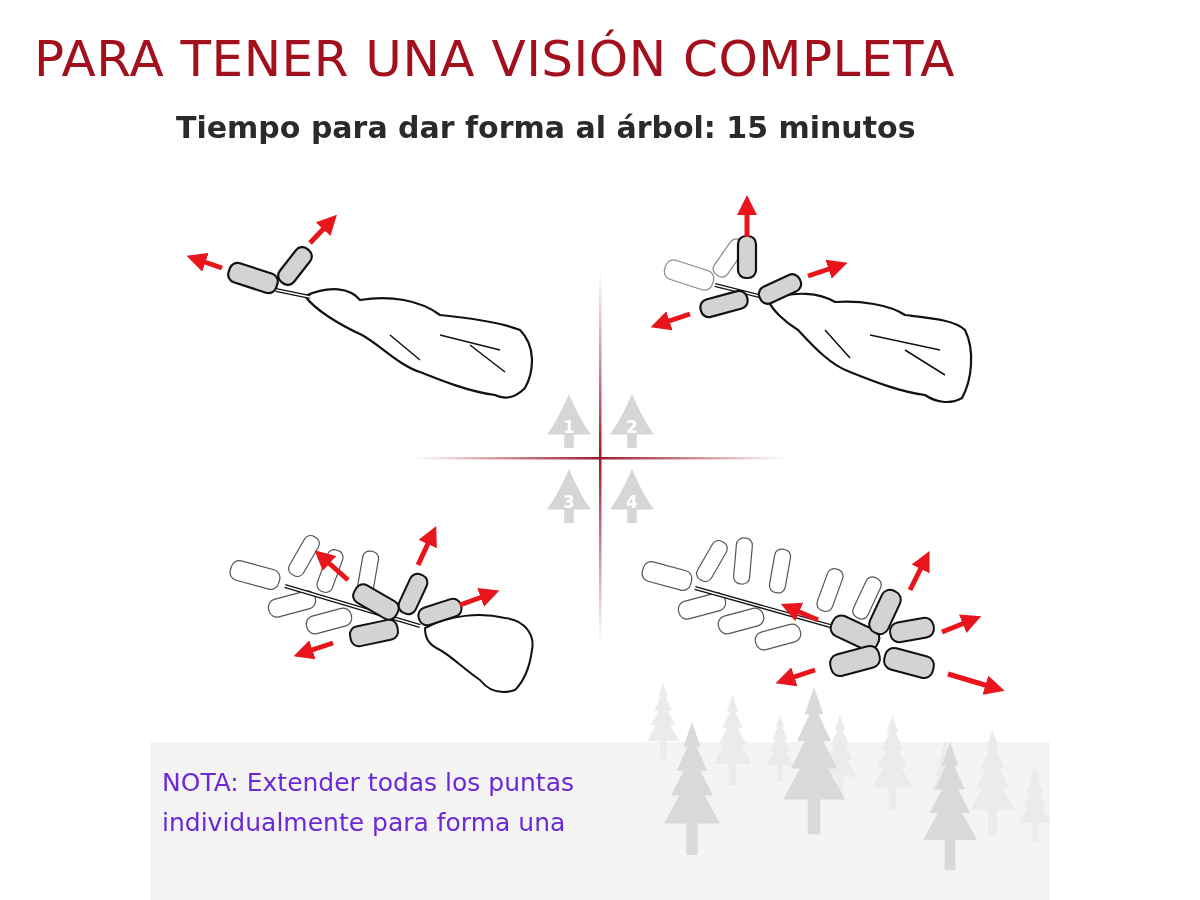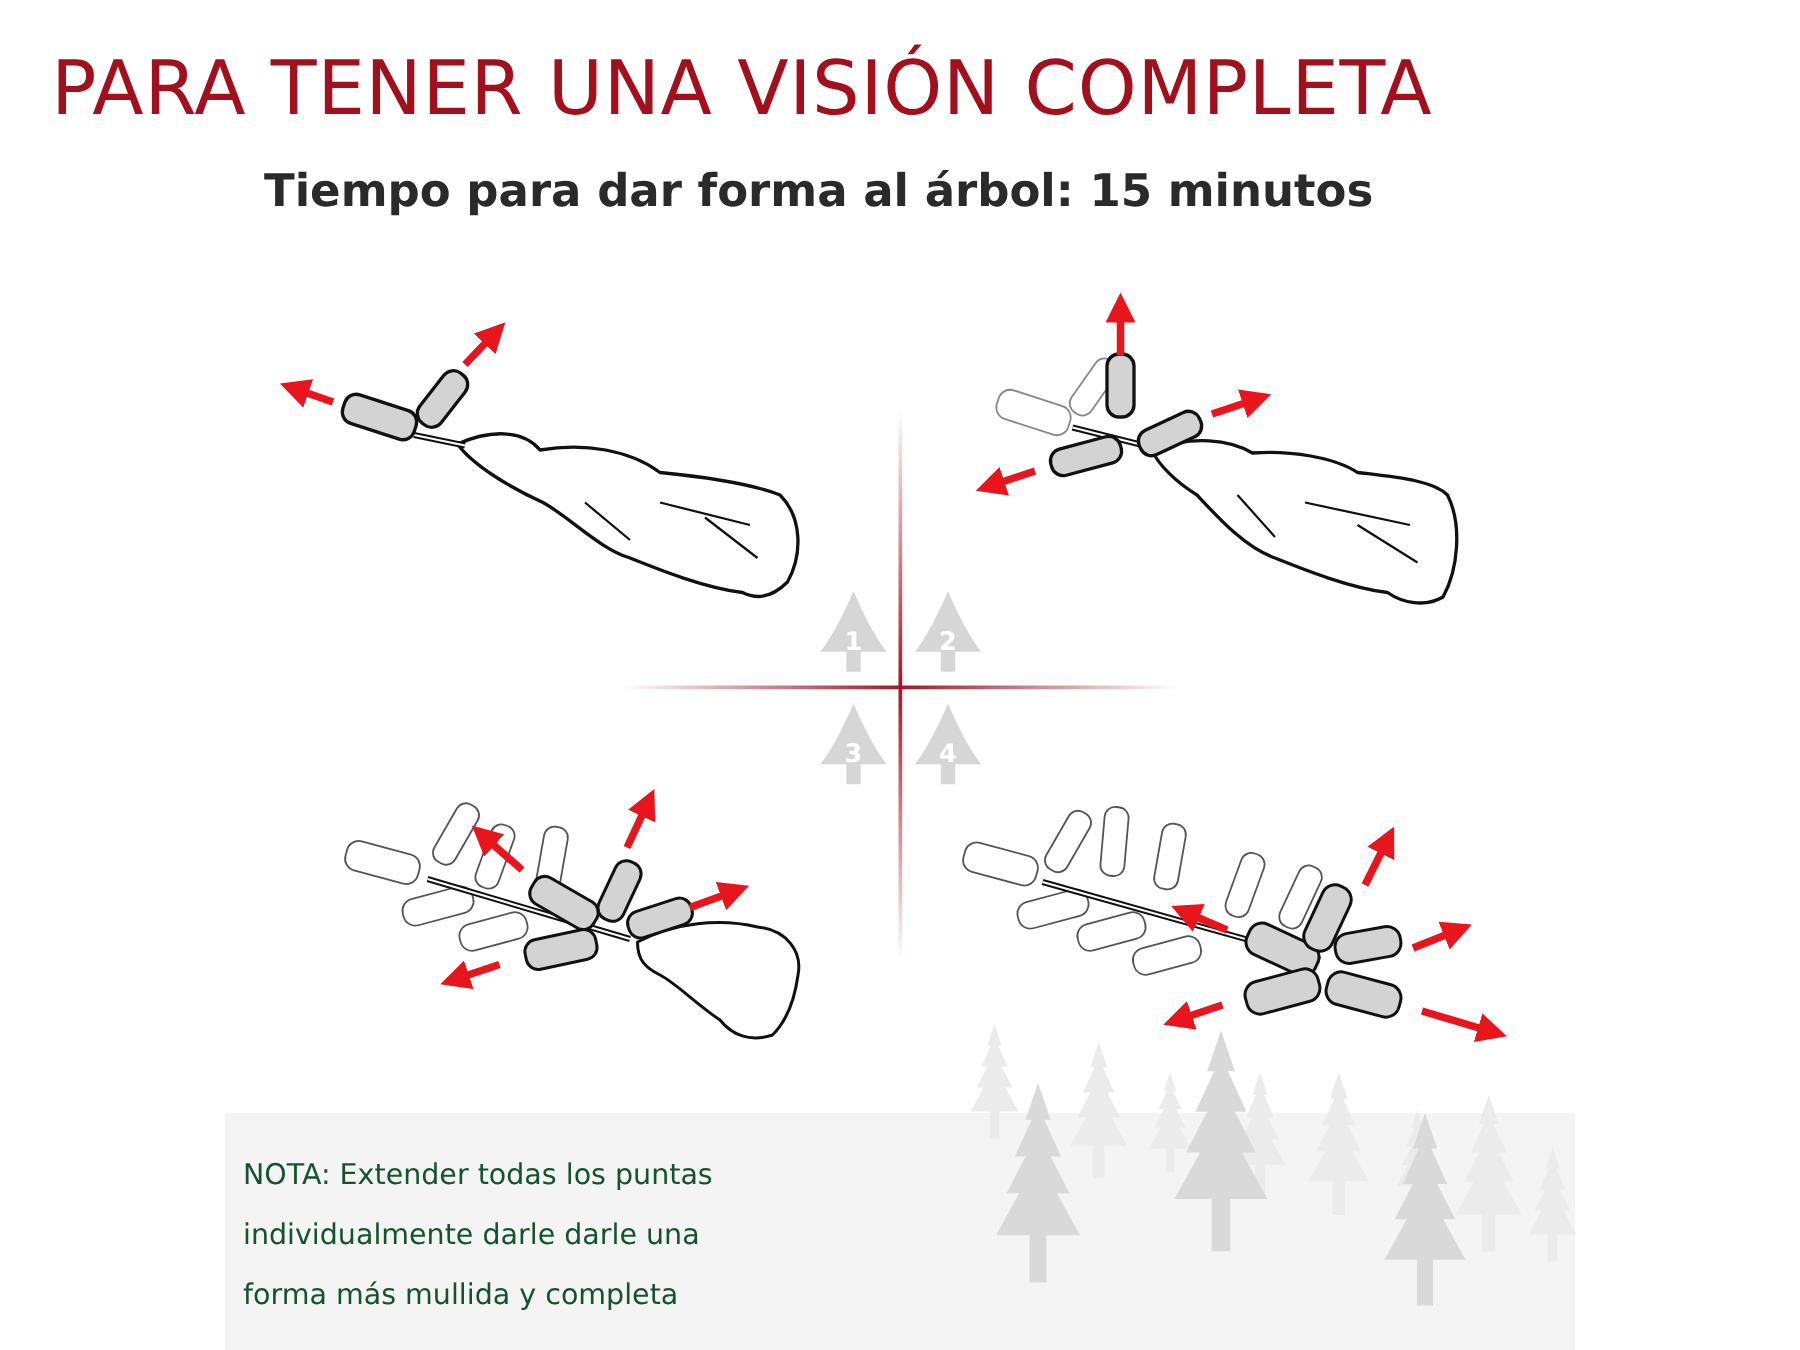--- a/index.html
+++ b/index.html
@@ -1,21 +1,21 @@
 <!DOCTYPE html>
 <html><head>
 <meta charset="utf-8">
 <style>
   html, body { margin:0; padding:0; background:#ffffff; }
   body { width:1200px; height:900px; position:relative; overflow:hidden; font-family:"DejaVu Sans", sans-serif; }
   .title { position:absolute; left:0; width:989px; top:30px; text-align:center; color:#a3101d; font-size:50px; letter-spacing:0.5px; font-weight:normal; white-space:nowrap; }
   .subtitle { position:absolute; left:176px; top:110px; color:#2a2a2a; font-size:30px; white-space:nowrap; font-weight:bold; }
   .stage { position:absolute; left:0; top:0; width:1200px; height:900px; }
   .band { position:absolute; left:150px; top:742px; width:900px; height:158px; background:#f4f4f4; }
-  .note { position:absolute; left:162px; top:763px; color:#14532d; font-size:19px; line-height:40px; z-index:5; }
+  .note { position:absolute; left:162px; top:763px; color:#6d28d9; font-size:25px; line-height:40px; z-index:5; }
   .note div { white-space:nowrap; }
   .num { font-family:"DejaVu Sans", sans-serif; font-weight:bold; font-size:17px; fill:#ffffff; }
 </style>
 </head>
 <body>
 
 <div class="title">PARA TENER UNA VISIÓN COMPLETA</div>
 <div class="subtitle">Tiempo para dar forma al árbol: 15 minutos</div>
 
 <div class="band"></div>
@@ -169,15 +169,14 @@
     <line x1="818" y1="620" x2="790" y2="608"></line>
     <line x1="910" y1="590" x2="925" y2="560"></line>
     <line x1="942" y1="632" x2="972" y2="620"></line>
     <line x1="948" y1="674" x2="995" y2="688"></line>
     <line x1="815" y1="670" x2="785" y2="680"></line>
   </g>
 </svg>
 
 <div class="note">
   <div>NOTA: Extender todas los puntas</div>
-  <div>individualmente darle darle una</div>
-  <div>forma más mullida y completa</div>
+  <div>individualmente para forma una</div>
 </div>
 
 </body></html>

